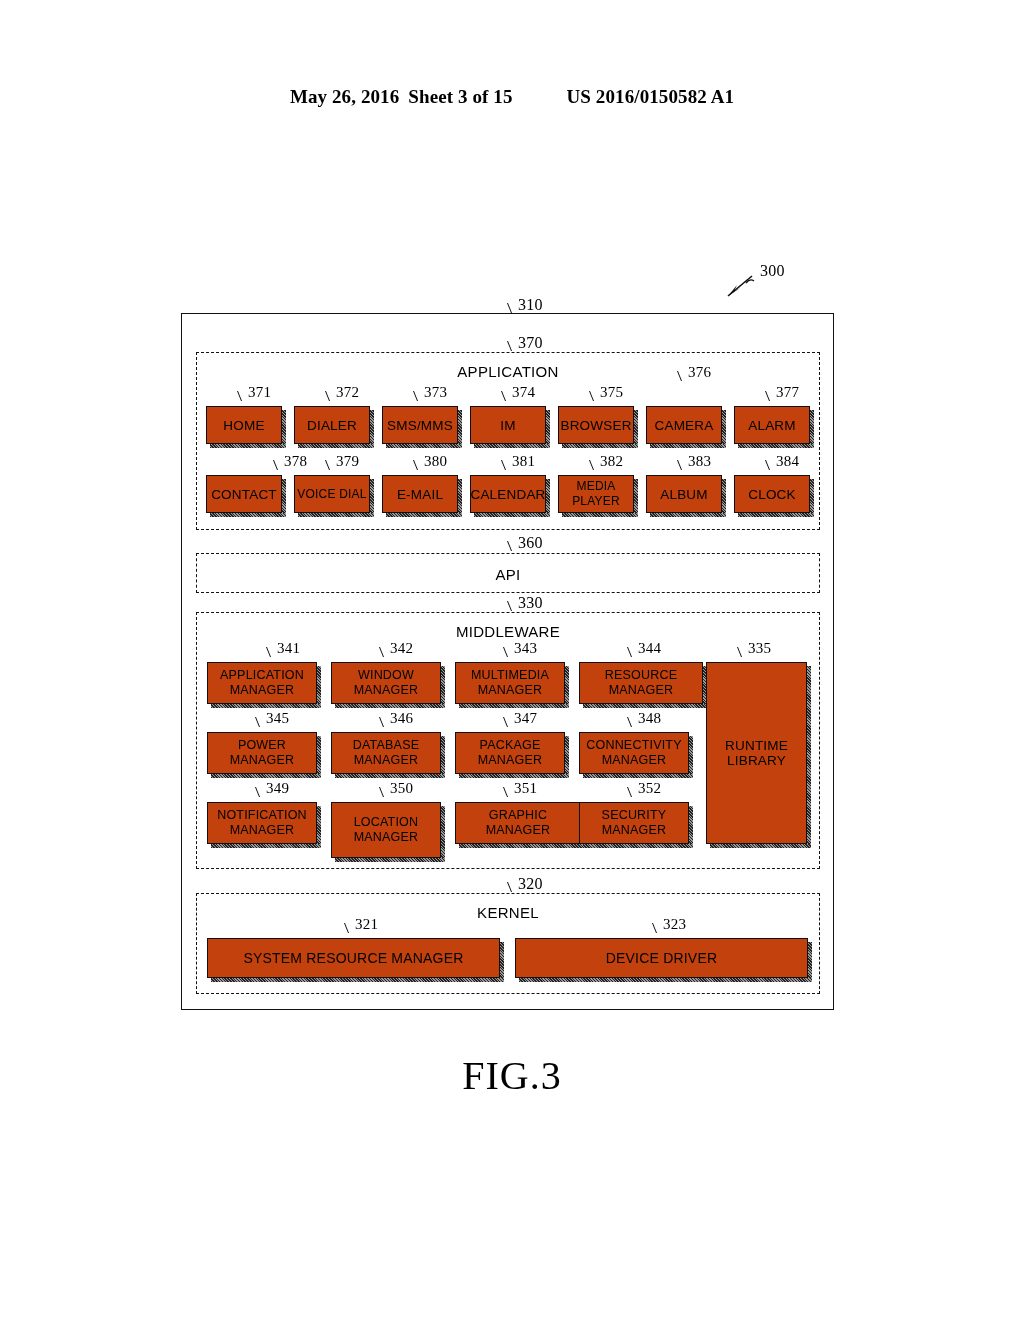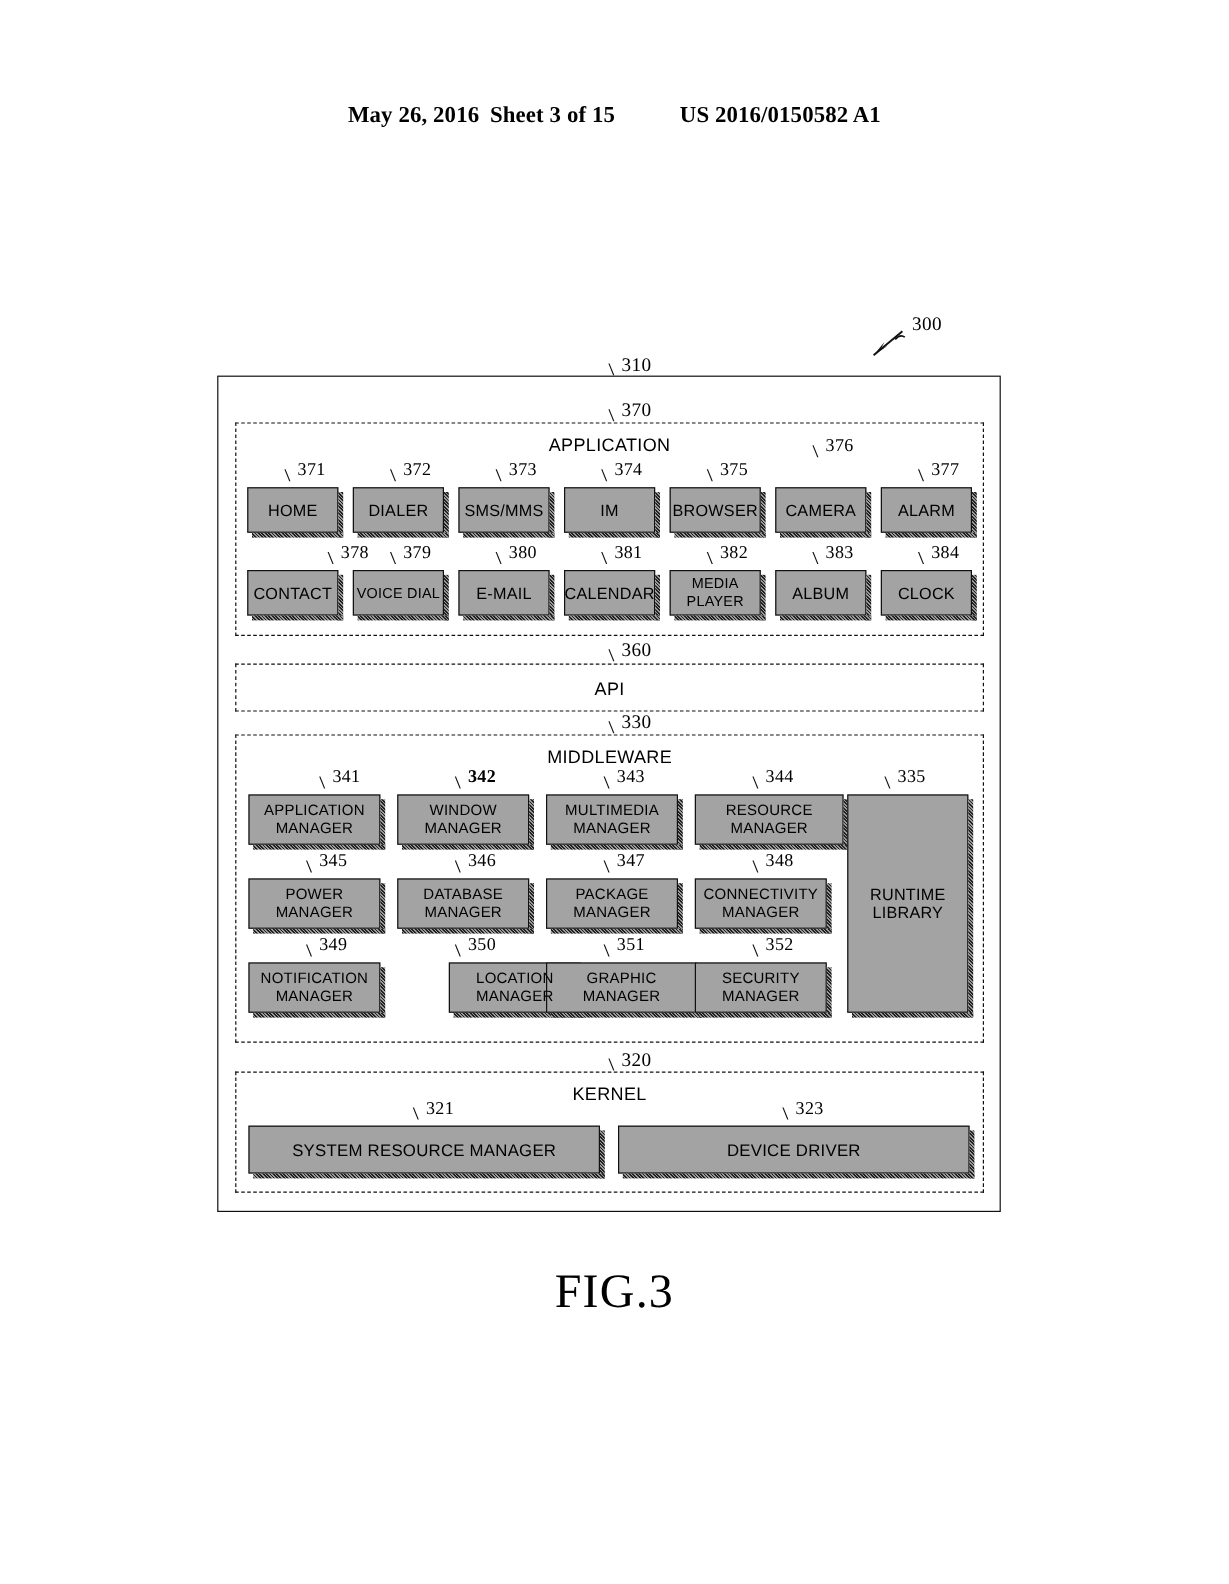--- a/index.html
+++ b/index.html
@@ -92,21 +92,21 @@
     height: 10px;
     border-left: 1.2px solid #111;
     border-bottom: 0;
     transform: skewX(22deg);
   }
 
   
   .cell {
     position: absolute;
     border: 1px solid #111;
-    background: #a3a3a3;
+    background: #c2410c;
     box-sizing: border-box;
     display: flex;
     align-items: center;
     justify-content: center;
     text-align: center;
     font-size: 13.5px;
     line-height: 15px;
     letter-spacing: 0.2px;
     box-shadow: 4px 4px 0 -1px #555, 4px 4px 0 0 #222;
   }
@@ -290,21 +290,21 @@
       <span class="shadow-r"></span>
       <span class="shadow-b"></span>
       <span class="txt">APPLICATION MANAGER</span>
     </div>
     <div class="ref" style="left: 250px; top: 640px; font-size: 15px; margin-left: 27px;"><span class="hook"></span><span>341</span></div>
     <div class="cell sh" style="left: 331px; top: 662px; width: 110px; height: 42px; font-size: 12.5px;">
       <span class="shadow-r"></span>
       <span class="shadow-b"></span>
       <span class="txt">WINDOW MANAGER</span>
     </div>
-    <div class="ref" style="left: 390px; top: 640px; font-size: 15px; font-weight: bold;"><span class="hook"></span><span>342</span></div>
+    <div class="ref" style="left: 390px; top: 640px; font-size: 15px;"><span class="hook"></span><span>342</span></div>
     <div class="cell sh" style="left: 455px; top: 662px; width: 110px; height: 42px; font-size: 12.5px;">
       <span class="shadow-r"></span>
       <span class="shadow-b"></span>
       <span class="txt">MULTIMEDIA MANAGER</span>
     </div>
     <div class="ref" style="left: 514px; top: 640px; font-size: 15px;"><span class="hook"></span><span>343</span></div>
     <div class="cell sh" style="left: 579px; top: 662px; width: 124px; height: 42px; font-size: 12.5px;">
       <span class="shadow-r"></span>
       <span class="shadow-b"></span>
       <span class="txt">RESOURCE MANAGER</span>
@@ -333,21 +333,21 @@
       <span class="shadow-b"></span>
       <span class="txt">CONNECTIVITY MANAGER</span>
     </div>
     <div class="ref" style="left: 638px; top: 710px; font-size: 15px;"><span class="hook"></span><span>348</span></div>
     <div class="cell sh" style="left: 207px; top: 802px; width: 110px; height: 42px; font-size: 12.5px;">
       <span class="shadow-r"></span>
       <span class="shadow-b"></span>
       <span class="txt">NOTIFICATION MANAGER</span>
     </div>
     <div class="ref" style="left: 266px; top: 780px; font-size: 15px;"><span class="hook"></span><span>349</span></div>
-    <div class="cell sh" style="left: 331px; top: 802px; width: 110px; height: 42px; font-size: 12.5px; margin-left: 43px;">
+    <div class="cell sh" style="left: 331px; top: 802px; width: 110px; height: 56px; font-size: 12.5px;">
       <span class="shadow-r"></span>
       <span class="shadow-b"></span>
       <span class="txt">LOCATION MANAGER</span>
     </div>
     <div class="ref" style="left: 390px; top: 780px; font-size: 15px;"><span class="hook"></span><span>350</span></div>
     <div class="cell sh" style="left: 455px; top: 802px; width: 126px; height: 42px; font-size: 12.5px;">
       <span class="shadow-r"></span>
       <span class="shadow-b"></span>
       <span class="txt">GRAPHIC MANAGER</span>
     </div>

